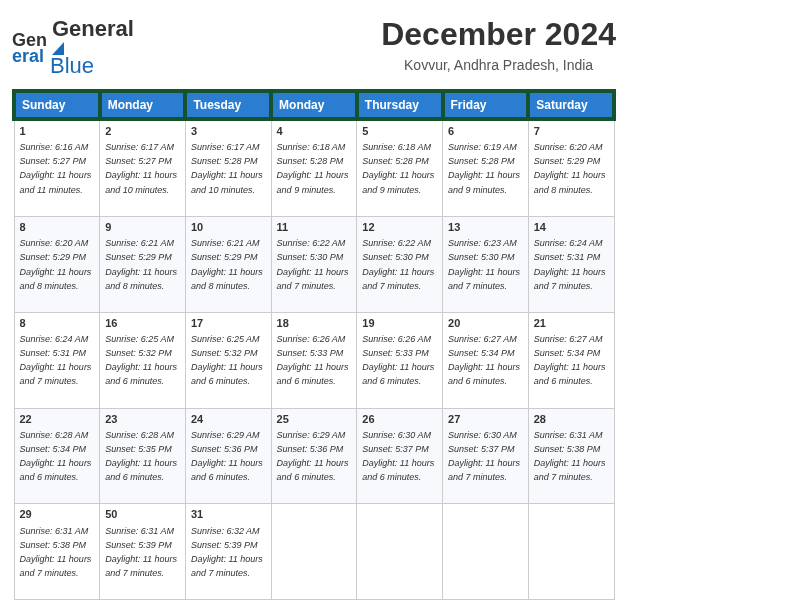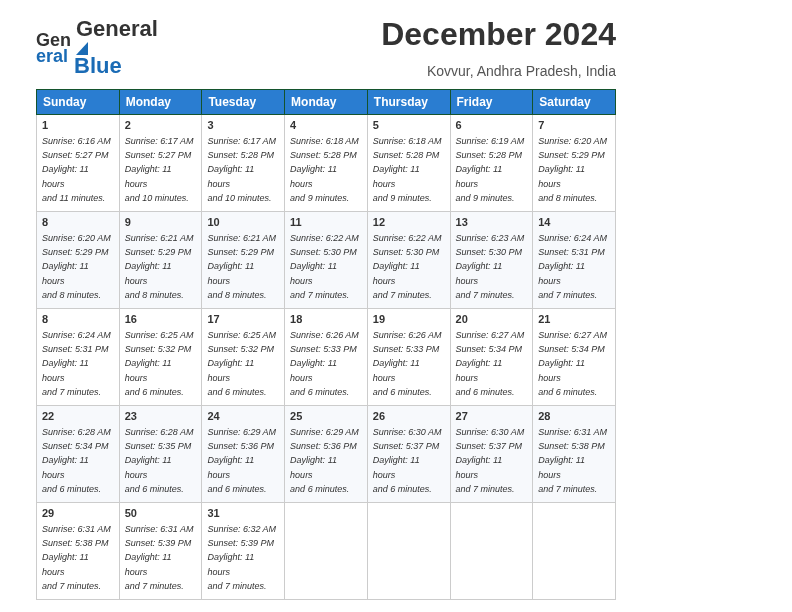--- a/index.html
+++ b/index.html
@@ -6,56 +6,56 @@
     body {
       font-family: Arial, sans-serif;
       background: #fff;
       width: 792px;
       height: 612px;
       overflow: hidden;
     }
     .page {
       width: 636px;
       height: 612px;
-      padding: 16px 20px 12px 36px;
+      padding: 16px 20px 12px 12px;
       display: flex;
       flex-direction: column;
     }
     .header {
       display: flex;
       justify-content: space-between;
       align-items: flex-start;
       margin-bottom: 10px;
     }
     .title-area {
-      text-align: right;
+      text-align: center;
     }
     .month-title {
       font-size: 32px;
       font-weight: bold;
       color: #333;
     }
     .location {
       font-size: 14px;
       color: #555;
-      margin-top: 10px;
+      margin-top: 4px;
     }
     .calendar-table {
       width: 100%;
       border-collapse: collapse;
       flex: 1;
     }
     .calendar-table th {
       background-color: #2a7dd1;
       color: #fff;
       font-size: 12px;
       font-weight: bold;
       padding: 5px 6px;
       text-align: left;
-      border: 1px solid #14532d;
+      border: 4px solid #14532d;
     }
     .calendar-table td {
       border: 1px solid #ccc;
       vertical-align: top;
       padding: 3px 5px;
       font-size: 9.5px;
       color: #333;
       line-height: 1.4;
       width: calc(100% / 7);
       background: #fff;
@@ -101,21 +101,21 @@
         <svg width="40" height="44" viewBox="0 0 40 44">
           <text x="0" y="20" font-family="Arial" font-size="18" font-weight="bold" fill="#333">Gen</text>
           <text x="0" y="36" font-family="Arial" font-size="18" font-weight="bold" fill="#1a6bb5">eral</text>
         </svg>
       </div>
       <div style="display:flex;flex-direction:column;align-items:flex-start;margin-left:-6px;">
         <div style="display:flex;align-items:baseline;flex-direction:column;">
           <span style="font-size:22px;font-weight:bold;color:#333;">General</span>
           <span style="display:inline-block;width:0;height:0;border-left:12px solid transparent;border-bottom:13px solid #1a6bb5;margin-left:2px;margin-bottom:2px;"></span>
         </div>
-        <span style="font-size:22px;font-weight:bold;color:#1a6bb5;margin-top:-4px;">Blue</span>
+        <span style="font-size:22px;font-weight:normal;color:#1a6bb5;margin-top:-4px;">Blue</span>
       </div>
     </div>
     <div class="title-area">
       <div class="month-title">December 2024</div>
       <div class="location">Kovvur, Andhra Pradesh, India</div>
     </div>
   </div>
 
   <table class="calendar-table">
     <thead>

